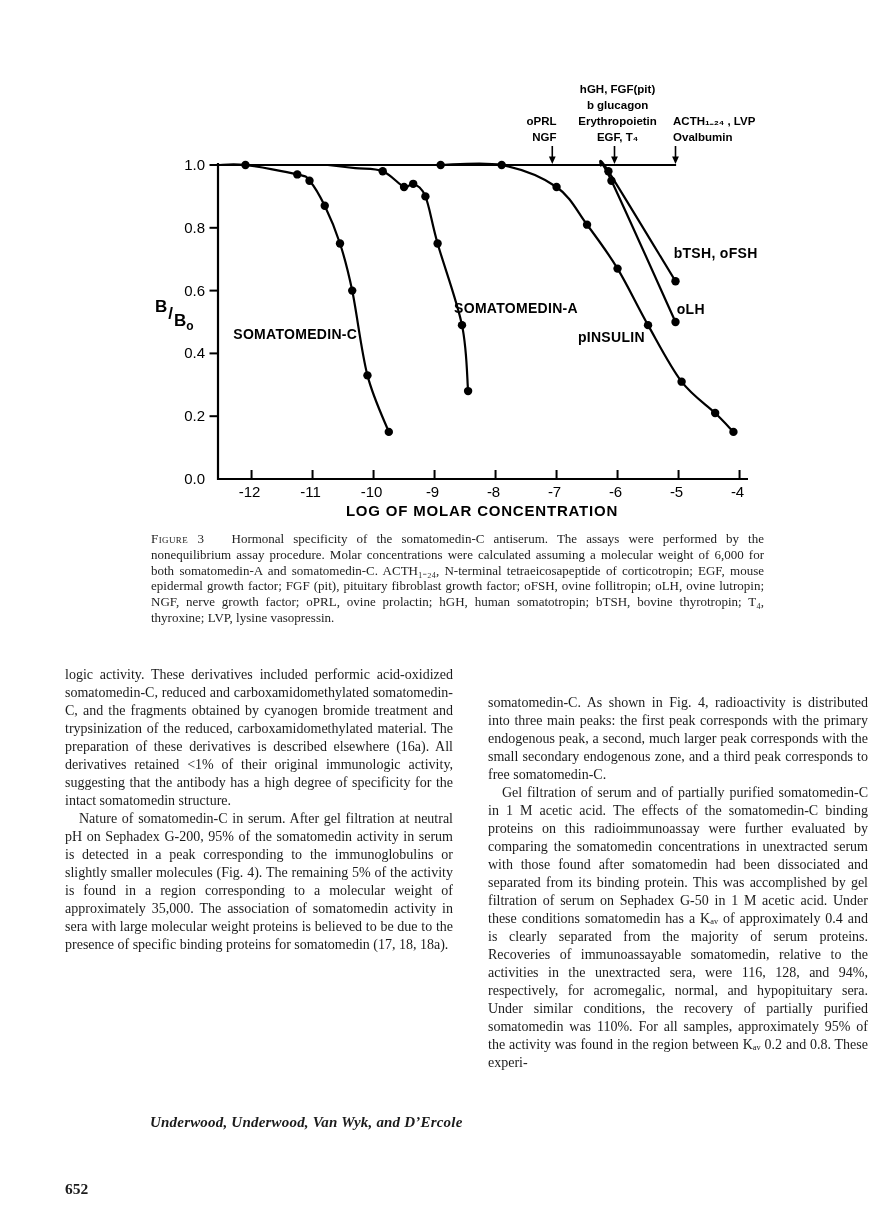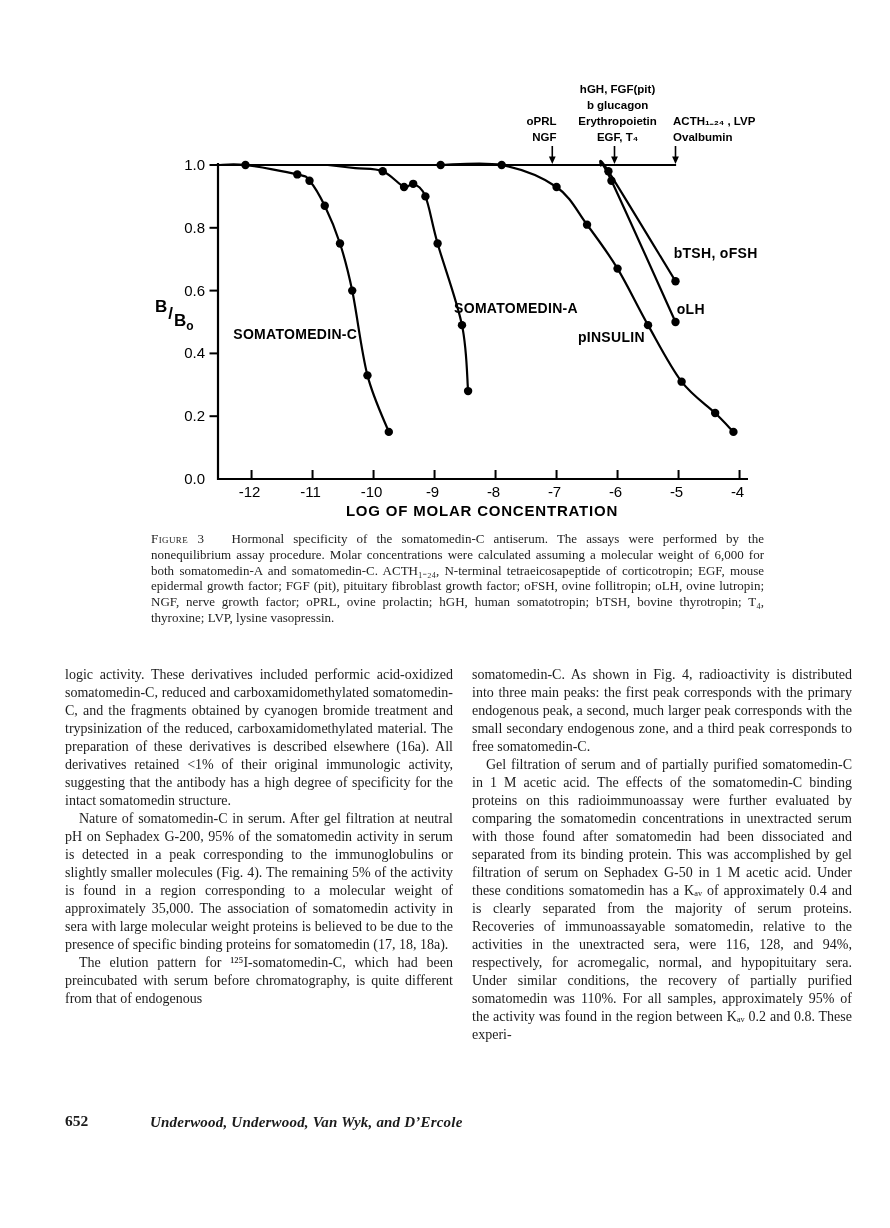--- a/index.html
+++ b/index.html
@@ -11,26 +11,26 @@
   .caption{
     position:absolute;left:151px;top:531px;width:613px;
     font-size:13px;line-height:15.8px;text-align:justify;color:#222;
   }
   .cap-label{font-variant:small-caps;letter-spacing:.4px;padding-right:27px;}
   .col{
     position:absolute;top:666px;text-align:justify;
     font-size:14px;line-height:18px;color:#1b1b1b;
   }
   #col-left{left:65px;width:388px;}
-  #col-right{left:472px;width:380px;}
+  #col-right{left:488px;width:380px;margin-top:28px;}
   .para{margin:0;}
   .para.indent{text-indent:14px;}
   .it{}
   .footer-num{
-    position:absolute;left:65px;top:1112px;
+    position:absolute;left:65px;top:1180px;
     font-size:15.5px;font-weight:bold;
   }
   .footer-authors{
     position:absolute;left:150px;top:1114px;
     font-size:15px;font-weight:bold;font-style:italic;letter-spacing:.2px;
   }
   svg text{font-family:"Liberation Sans",sans-serif;fill:#000;}
 </style>
 </head>
 <body>
@@ -126,21 +126,20 @@
       <polygon points="672.1,156.5 678.9,156.5 675.5,164" fill="#000"></polygon>
     </svg>
 
   <div class="caption">
     <span class="cap-label">Figure 3</span><span>Hormonal specificity of the somatomedin-C antiserum. The assays were performed by the nonequilibrium assay procedure. Molar concentrations were calculated assuming a molecular weight of 6,000 for both somatomedin-A and somatomedin-C. ACTH₁₋₂₄, N-terminal tetraeicosapeptide of corticotropin; EGF, mouse epidermal growth factor; FGF (pit), pituitary fibroblast growth factor; oFSH, ovine follitropin; oLH, ovine lutropin; NGF, nerve growth factor; oPRL, ovine prolactin; hGH, human somatotropin; bTSH, bovine thyrotropin; T₄, thyroxine; LVP, lysine vasopressin.</span>
   </div>
 
   <div id="col-left" class="col">
       <p class="para"><span>logic activity. These derivatives included performic acid-oxidized somatomedin-C, reduced and carboxamidomethylated somatomedin-C, and the fragments obtained by cyanogen bromide treatment and trypsinization of the reduced, carboxamidomethylated material. The preparation of these derivatives is described elsewhere (16a). All derivatives retained &lt;1% of their original immunologic activity, suggesting that the antibody has a high degree of specificity for the intact somatomedin structure.</span></p>
       <p class="para indent"><span class="it">Nature of somatomedin-C in serum.</span><span> After gel filtration at neutral pH on Sephadex G-200, 95% of the somatomedin activity in serum is detected in a peak corresponding to the immunoglobulins or slightly smaller molecules (Fig. 4). The remaining 5% of the activity is found in a region corresponding to a molecular weight of approximately 35,000. The association of somatomedin activity in sera with large molecular weight proteins is believed to be due to the presence of specific binding proteins for somatomedin (17, 18, 18a).</span></p>
-      <p class="para indent"><span>The elution pattern for ¹²⁵I-somatomedin-C, which had been preincubated with serum before chromatography, is quite different from that of endogenous</span></p>
     </div>
   <div id="col-right" class="col">
       <p class="para"><span>somatomedin-C. As shown in Fig. 4, radioactivity is distributed into three main peaks: the first peak corresponds with the primary endogenous peak, a second, much larger peak corresponds with the small secondary endogenous zone, and a third peak corresponds to free somatomedin-C.</span></p>
       <p class="para indent"><span class="it">Gel filtration of serum and of partially purified somatomedin-C in 1 M acetic acid.</span><span> The effects of the somatomedin-C binding proteins on this radioimmunoassay were further evaluated by comparing the somatomedin concentrations in unextracted serum with those found after somatomedin had been dissociated and separated from its binding protein. This was accomplished by gel filtration of serum on Sephadex G-50 in 1 M acetic acid. Under these conditions somatomedin has a Kₐᵥ of approximately 0.4 and is clearly separated from the majority of serum proteins. Recoveries of immunoassayable somatomedin, relative to the activities in the unextracted sera, were 116, 128, and 94%, respectively, for acromegalic, normal, and hypopituitary sera. Under similar conditions, the recovery of partially purified somatomedin was 110%. For all samples, approximately 95% of the activity was found in the region between Kₐᵥ 0.2 and 0.8. These experi-</span></p>
     </div>
 
   <div class="footer-num">652</div>
   <div class="footer-authors">Underwood, Underwood, Van Wyk, and D’Ercole</div>
 
 </div>

